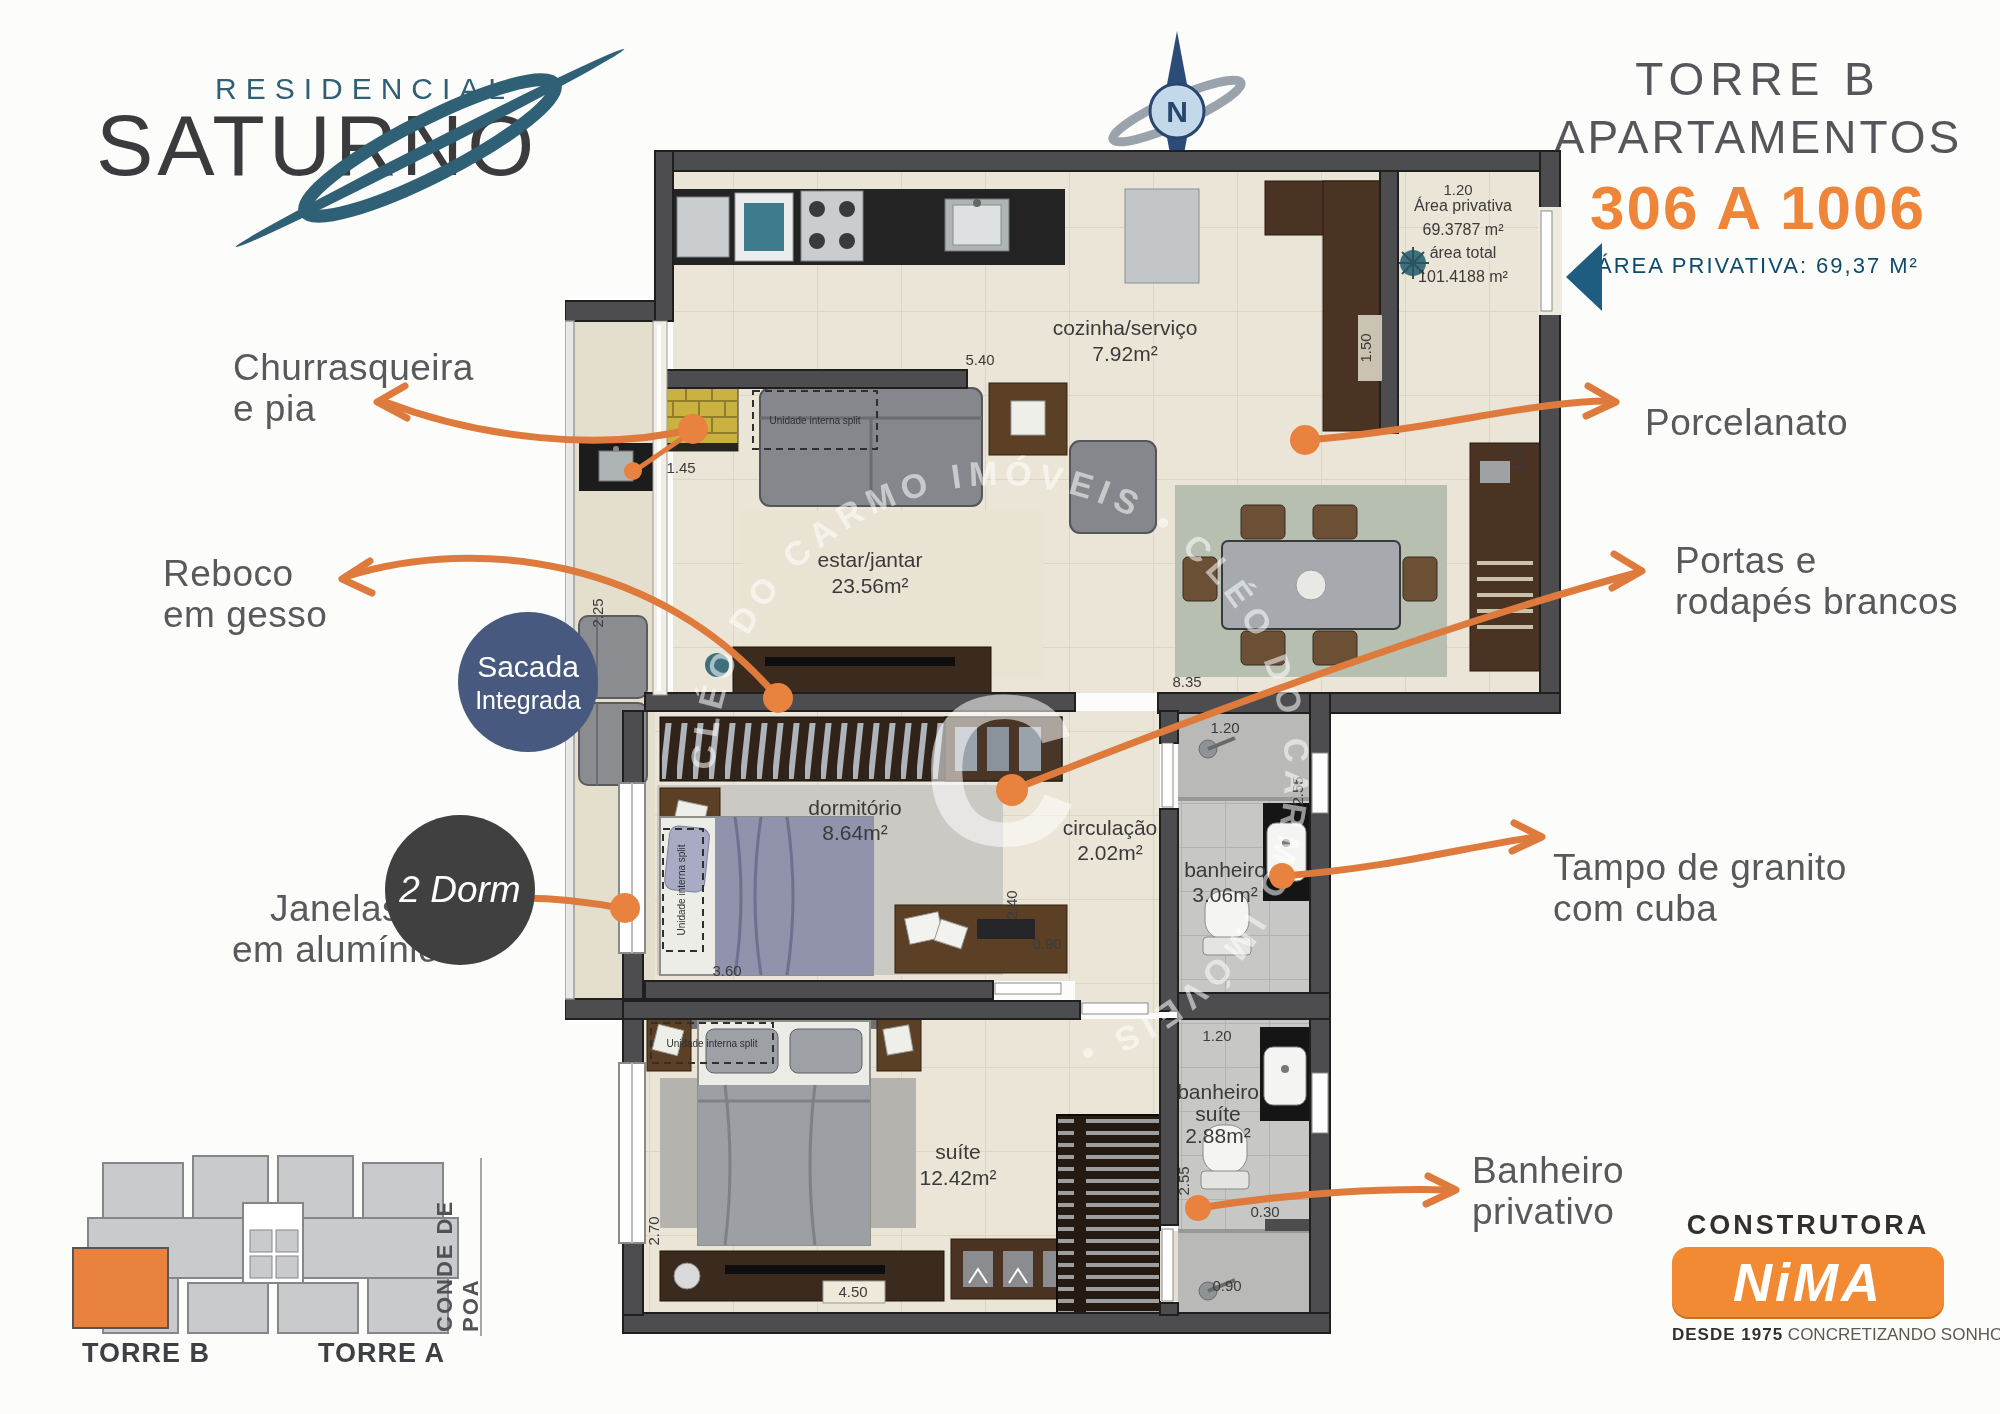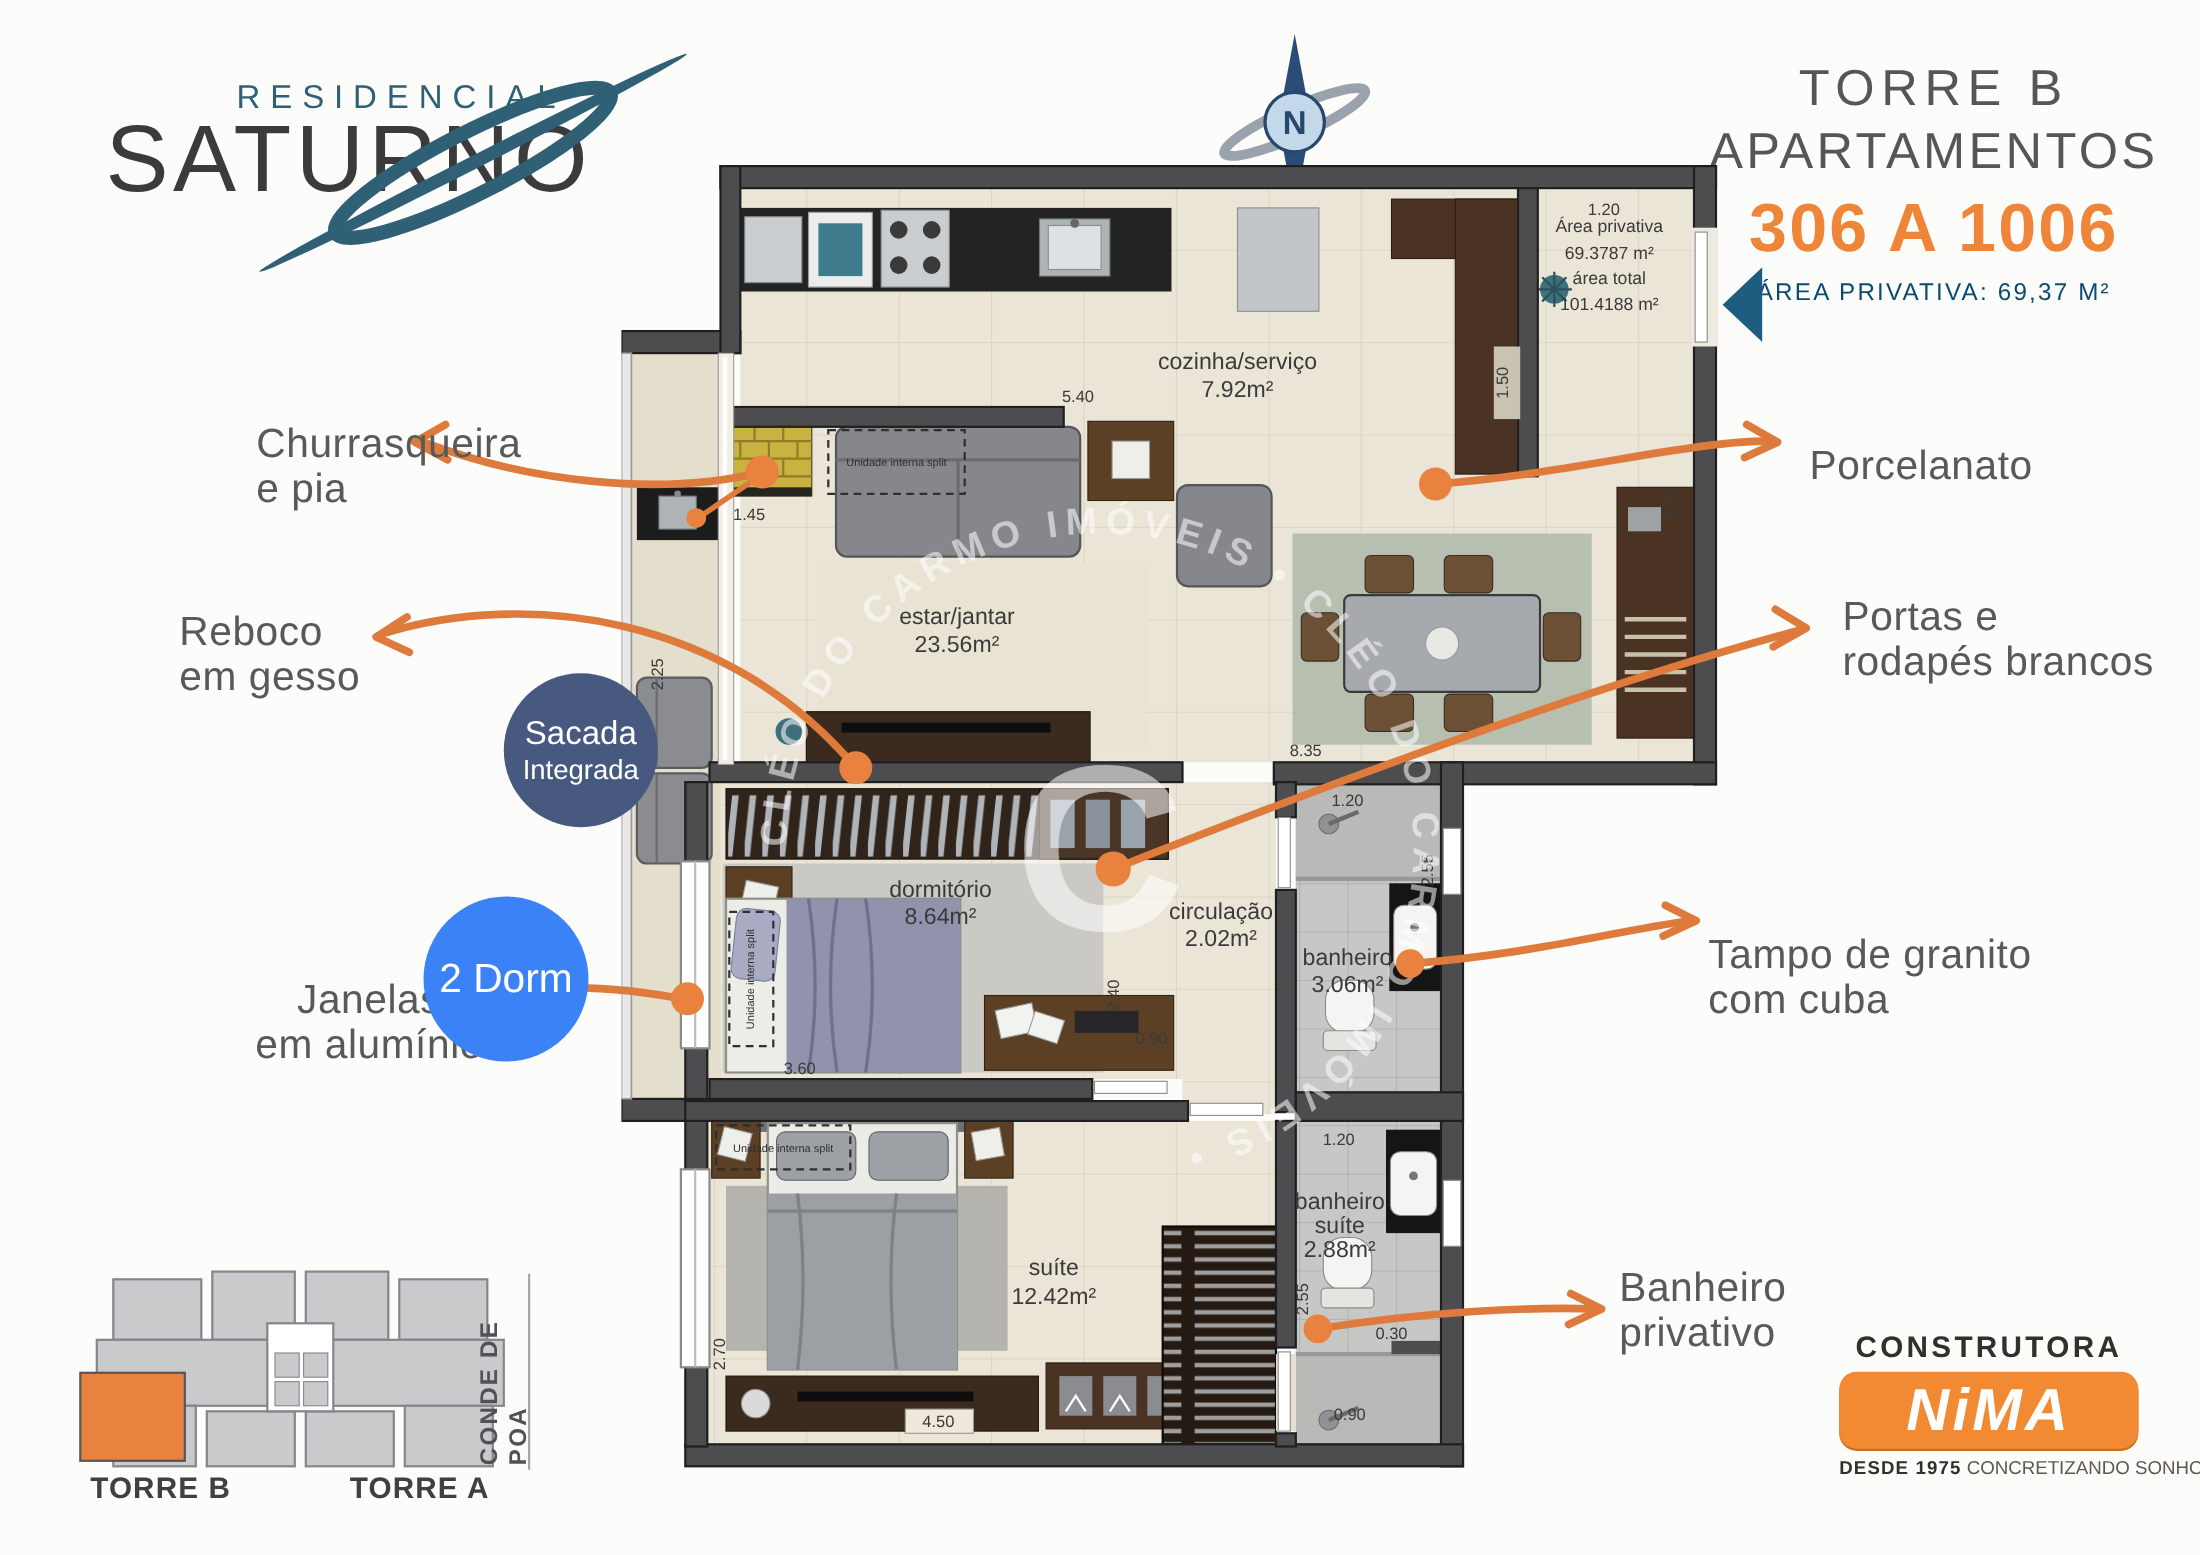--- a/index.html
+++ b/index.html
@@ -5,21 +5,21 @@
   html,body{margin:0;padding:0;background:#e8e8e8;}
   .page{position:relative;width:2000px;height:1414px;background:#FCFCFA;overflow:hidden;
         font-family:"Liberation Sans", sans-serif;}
   .abs{position:absolute;}
   .callout{position:absolute;font-size:37px;color:#58595B;line-height:1.12;letter-spacing:.5px;}
   .badge{position:absolute;border-radius:50%;color:#fff;display:flex;flex-direction:column;
          justify-content:center;text-align:center;}
   .badge-sacada{left:458px;top:612px;width:140px;height:140px;background:#47597F;}
   .badge-sacada .l1{font-size:30px;}
   .badge-sacada .l2{font-size:25px;margin-top:2px;}
-  .badge-dorm{left:385px;top:815px;width:150px;height:150px;background:#3b82f6;font-size:37px;}
+  .badge-dorm{left:385px;top:815px;width:150px;height:150px;background:#404040;font-size:37px;font-style:italic;}
   .brand-top{left:215px;top:72px;font-size:30px;letter-spacing:9px;color:#2F6076;}
   .brand-name{left:96px;top:96px;font-size:86px;letter-spacing:4px;color:#3B3B3D;}
   .hdr{left:1553px;top:52px;width:410px;text-align:center;}
   .hdr .tower{font-size:46px;letter-spacing:6px;color:#55565A;}
   .hdr .subtitle{font-size:46px;letter-spacing:3px;color:#55565A;margin-top:4px;}
   .hdr .units{font-size:62px;font-weight:bold;letter-spacing:2px;color:#EE8539;margin-top:8px;}
   .hdr .arealine{font-size:22px;letter-spacing:2px;color:#0c4a6e;margin-top:10px;}
   .torre-label{position:absolute;font-size:27px;font-weight:bold;letter-spacing:1px;color:#3F4043;}
   .street{position:absolute;left:432px;top:1332px;width:190px;font-size:22px;font-weight:bold;
           letter-spacing:2px;color:#515256;transform:rotate(-90deg);transform-origin:0 0;}
@@ -407,21 +407,21 @@
       <circle cx="625" cy="908" r="15"></circle>
       <circle cx="1305" cy="440" r="15"></circle>
       <circle cx="1012" cy="790" r="16"></circle>
       <circle cx="1282" cy="876" r="13"></circle>
       <circle cx="1198" cy="1208" r="13"></circle>
     </g>
 
     <polygon points="1602,243 1566,277 1602,311" fill="#1E5C80"></polygon>
   </svg>
 
-  <div class="callout" style="left:233px;top:347px;margin-top:35px;">
+  <div class="callout" style="left:233px;top:347px;">
     <div>Churrasqueira</div>
       <div>e pia</div>
   </div>
   <div class="callout" style="left:163px;top:553px;">
     <div>Reboco</div>
       <div>em gesso</div>
   </div>
   <div class="callout" style="left:232px;top:888px;text-align:center;">
     <div>Janelas</div>
       <div>em alumínio</div>

